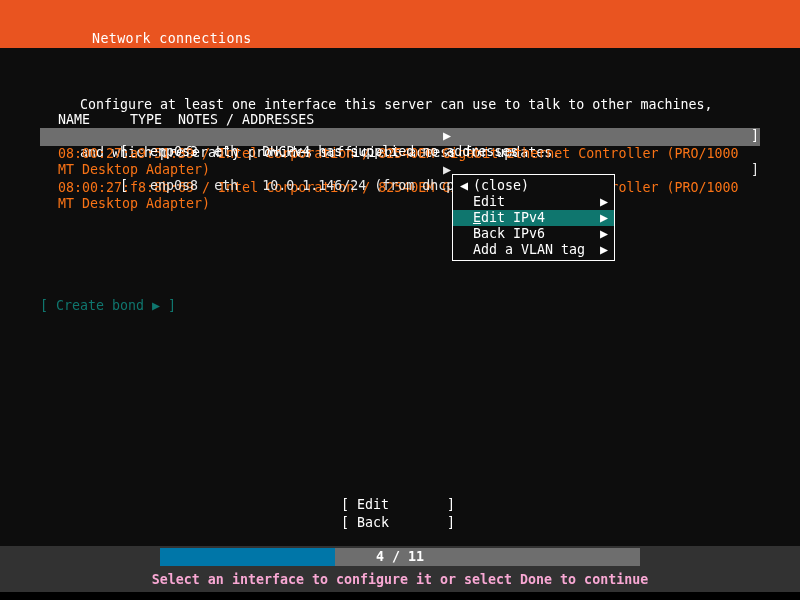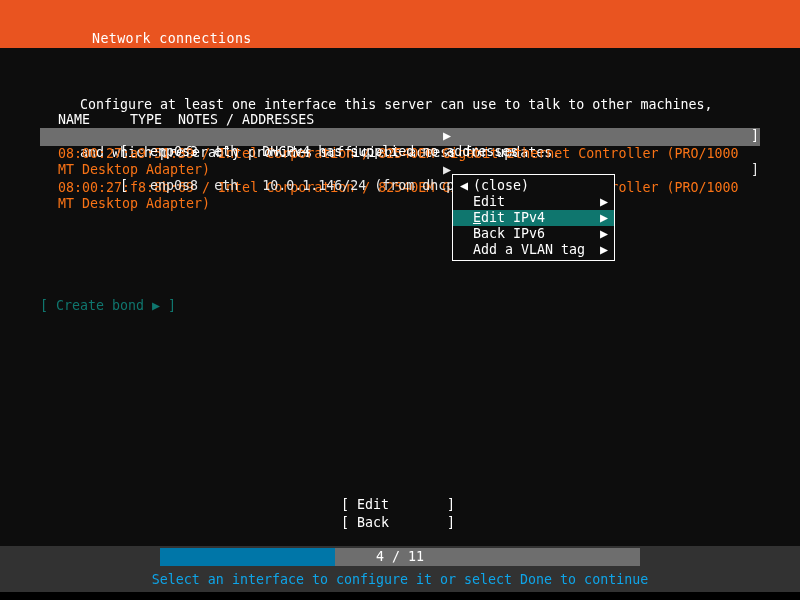--- a/index.html
+++ b/index.html
@@ -173,20 +173,21 @@
   .btn .b-l { position: absolute; left: 0; top: 0; }
   .btn .b-label { position: absolute; left: 16px; top: 0; }
   .btn .b-r { position: absolute; left: 106px; top: 0; }
 
   
   .footer {
     position: absolute;
     left: 0; top: 546px;
     width: 800px; height: 52px;
     background: #323232;
+    font-weight: bold;
   }
   .progress-track {
     position: absolute;
     left: 160px; top: 2px;
     width: 480px; height: 18px;
     background: #6e6e6e;
   }
   .progress-fill {
     position: absolute;
     left: 0; top: 0;
@@ -200,21 +201,21 @@
     line-height: 18px;
     text-align: center;
     color: #ffffff;
     white-space: pre;
   }
   .footer-hint {
     position: absolute;
     left: 0; top: 26px;
     width: 800px;
     text-align: center;
-    color: #0ea5e9;
+    color: #f9a8d4;
     white-space: pre;
   }
   .bottom-black {
     position: absolute;
     left: 0; top: 592px;
     width: 800px; height: 8px;
     background: #000000;
   }
 </style>
 </head>

